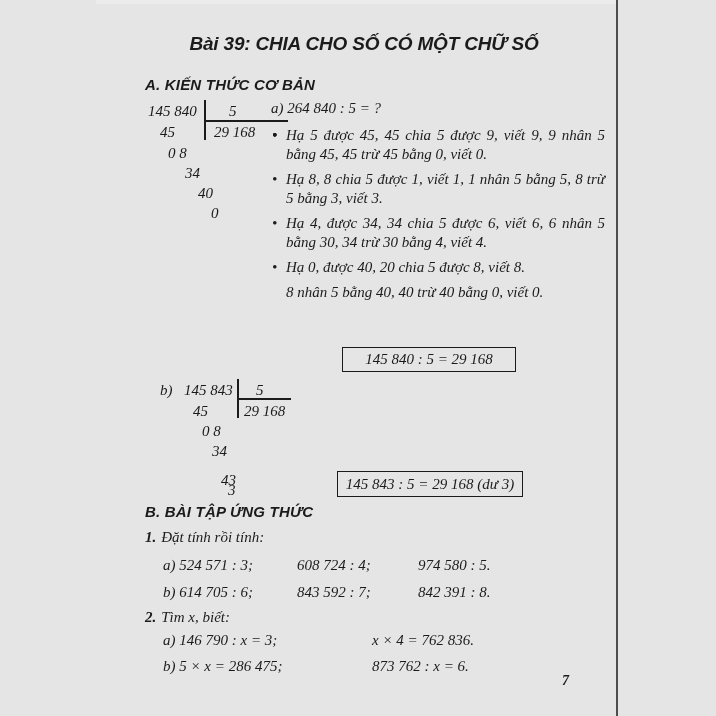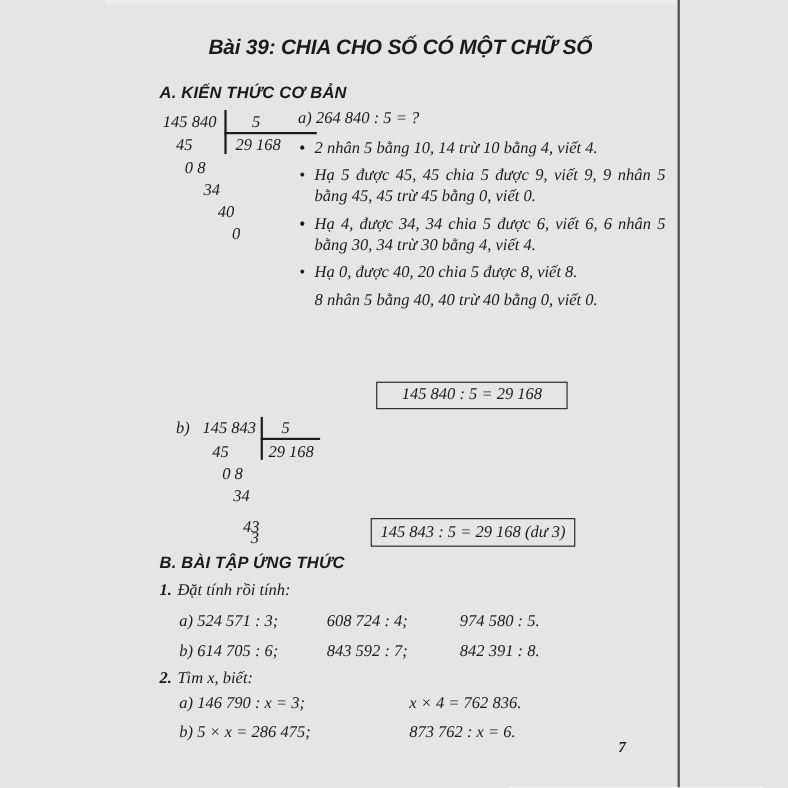--- a/index.html
+++ b/index.html
@@ -57,28 +57,28 @@
   <div class="abs t15" style="left:198px; top:184px;">40</div>
   <div class="abs t15" style="left:211px; top:204px;">0</div>
 
   <div class="abs example-col">
     <div class="head">a) 264 840 : 5 = ?</div>
     <div class="bullet-item">
       <span class="marker">•</span>
     </div>
     <div class="bullet-item">
       <span class="marker">•</span>
-      <span>2 nhân 5 bằng 10, 14 trừ 10 bằng 4, viết 4.</span>
     </div>
     <div class="bullet-item just">
       <span class="marker">•</span>
       <span>Hạ 5 được 45, 45 chia 5 được 9, viết 9, 9 nhân 5 bằng 45, 45 trừ 45 bằng 0, viết 0.</span>
     </div>
     <div class="bullet-item just">
       <span class="marker">•</span>
+      <span>Hạ 8, 8 chia 5 được 1, viết 1, 1 nhân 5 bằng 5, 8 trừ 5 bằng 3, viết 3.</span>
     </div>
     <div class="bullet-item just">
       <span class="marker">•</span>
       <span>Hạ 4, được 34, 34 chia 5 được 6, viết 6, 6 nhân 5 bằng 30, 34 trừ 30 bằng 4, viết 4.</span>
     </div>
     <div class="bullet-item">
       <span class="marker">•</span>
       <span>Hạ 0, được 40, 20 chia 5 được 8, viết 8.</span>
     </div>
     <div class="cont-line">8 nhân 5 bằng 40, 40 trừ 40 bằng 0, viết 0.</div>

